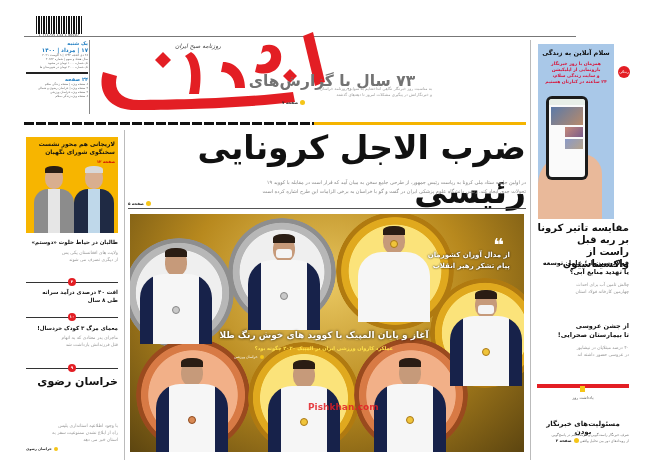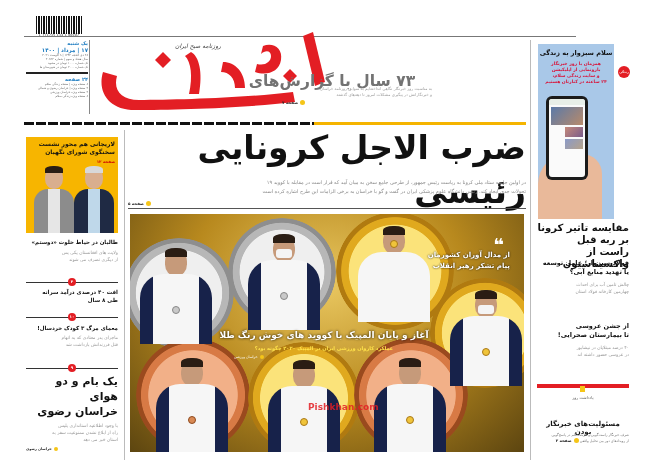--- a/index.html
+++ b/index.html
@@ -158,21 +158,21 @@
 </div>
 <div class="abs lead-sub">
   <div>به مناسبت روز خبرنگار نگاهی انداخته‌ایم به سوابق روزنامه خراسان</div>
   <div>و خبرنگارانش در پیگیری مشکلات امروز تا دهه‌های گذشته</div>
 </div>
 <div class="abs page-ref lead-ref"><span class="dot"></span><span>صفحه ۷</span></div>
 
 <div class="abs vsep-right"></div>
 
 <div class="abs promo">
-  <div class="promo-title">سلام سبزوار به زندگی</div>
+  <div class="promo-title">سلام آنلاین به زندگی</div>
   <div class="promo-text">
     <div>همزمان با روز خبرنگار</div>
     <div>بارونمایی از اپلیکیشن</div>
     <div>و سایت زندگی سلام،</div>
     <div>۲۴ ساعته در کنارتان هستیم</div>
   </div>
   <div class="hand"></div>
   <div class="phone">
     <div class="phone-screen">
       <div class="ps-bar"></div>
@@ -337,21 +337,20 @@
 <div class="abs l-moama-sub side-grey">
   <div>ماجرای پدر معتادی که به اتهام</div>
   <div>قتل فرزندانش بازداشت شد</div>
 </div>
 <div class="abs l-rule l-rule3">
     <div class="line"></div>
     <div class="num">۹</div>
   </div>
 
 <div class="abs l-yek">
-  <div>یک بام و دو هوای</div>
   <div>خراسان رضوی</div>
 </div>
 <div class="abs l-yek-sub side-grey">
   <div>با وجود اطلاعیه استانداری پلیس</div>
   <div>راه از ابلاغ نشدن ممنوعیت سفر به</div>
   <div>استان خبر می دهد</div>
 </div>
 <div class="abs l-yek-ref"><span class="dot"></span><span>خراسان رضوی</span></div>
 
 </body></html>

